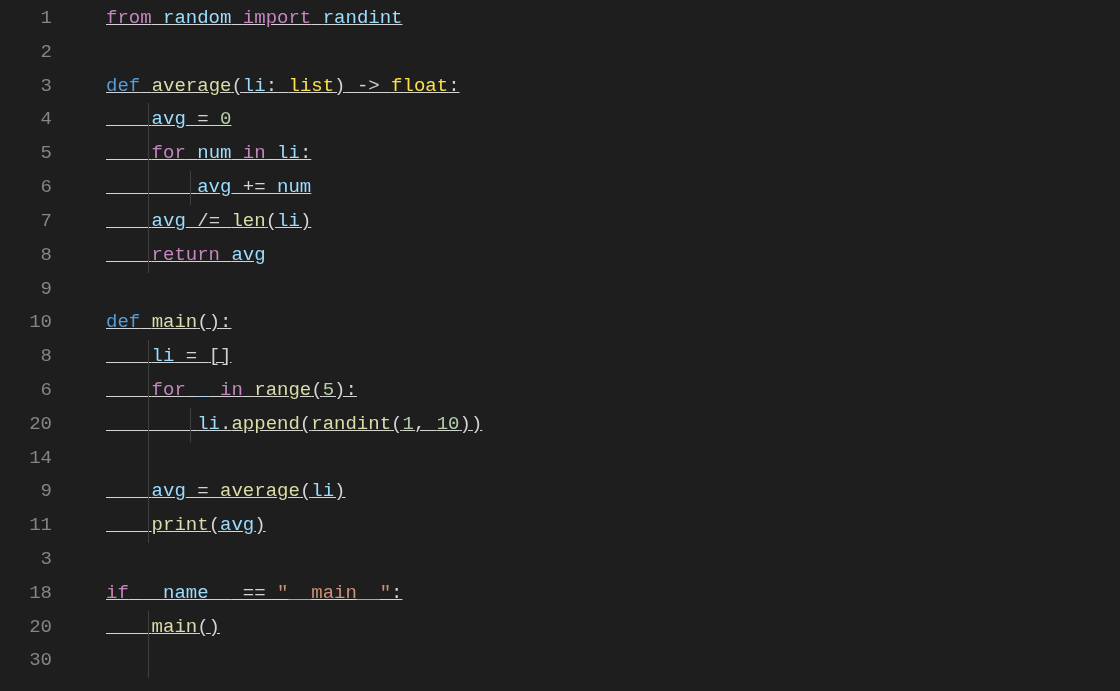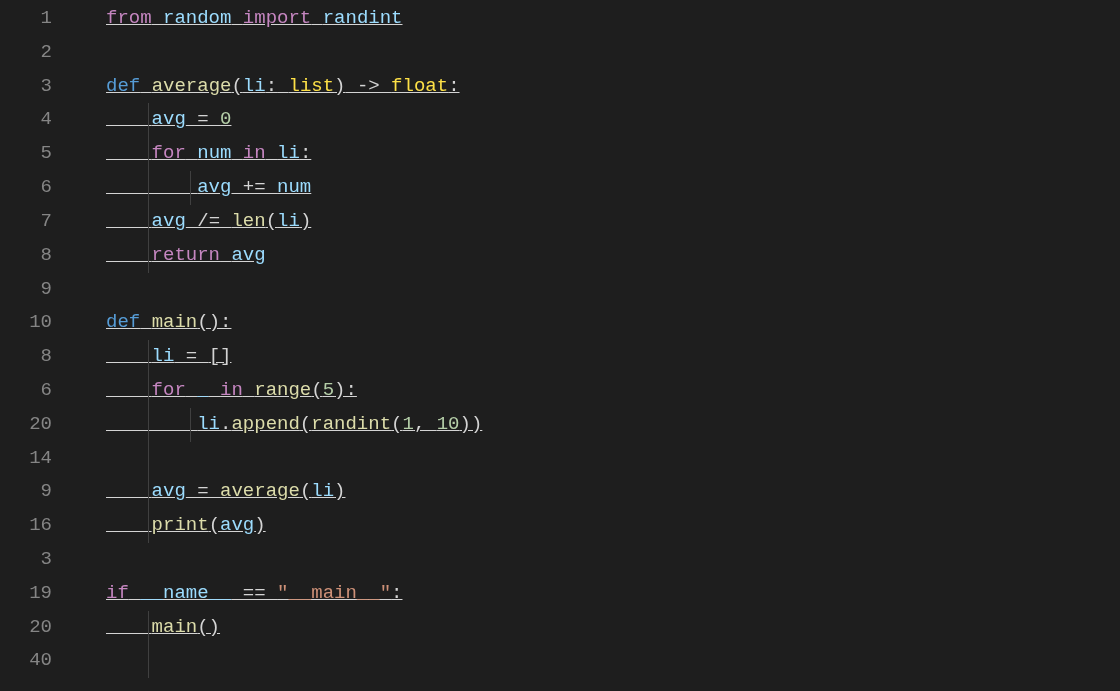--- a/index.html
+++ b/index.html
@@ -70,20 +70,20 @@
       <span class="ln">6</span>
       <span class="ln">7</span>
       <span class="ln">8</span>
       <span class="ln">9</span>
       <span class="ln">10</span>
       <span class="ln">8</span>
       <span class="ln">6</span>
       <span class="ln">20</span>
       <span class="ln">14</span>
       <span class="ln">9</span>
-      <span class="ln">16</span>
+      <span class="ln">11</span>
       <span class="ln">3</span>
-      <span class="ln">19</span>
+      <span class="ln">18</span>
       <span class="ln">20</span>
-      <span class="ln">40</span>
+      <span class="ln">30</span>
     </div>
   <div class="code"><div class="line"><span style="padding-left: 26px;"><span class="kw-flow">from</span><span class="op"> </span><span class="var">random</span><span class="op"> </span><span class="kw-flow">import</span><span class="op"> </span><span class="var">randint</span></span></div><div class="line"><span style="padding-left: 26px;"></span></div><div class="line"><span style="padding-left: 26px;"><span class="kw-def">def</span><span class="op"> </span><span class="fn-name">average</span><span class="punct">(</span><span class="var">li</span><span class="punct">:</span><span class="op"> </span><span class="type">list</span><span class="punct">)</span><span class="op"> -&gt; </span><span class="type">float</span><span class="punct">:</span></span></div><div class="line"><div class="indent-guide" style="left: 68px;"></div><span style="padding-left: 26px;"><span class="op">    </span><span class="var">avg</span><span class="op"> = </span><span class="num">0</span></span></div><div class="line"><div class="indent-guide" style="left: 68px;"></div><span style="padding-left: 26px;"><span class="op">    </span><span class="kw-flow">for</span><span class="op"> </span><span class="var">num</span><span class="op"> </span><span class="kw-flow">in</span><span class="op"> </span><span class="var">li</span><span class="punct">:</span></span></div><div class="line"><div class="indent-guide" style="left: 68px;"></div><div class="indent-guide" style="left: 110px;"></div><span style="padding-left: 26px;"><span class="op">        </span><span class="var">avg</span><span class="op"> += </span><span class="var">num</span></span></div><div class="line"><div class="indent-guide" style="left: 68px;"></div><span style="padding-left: 26px;"><span class="op">    </span><span class="var">avg</span><span class="op"> /= </span><span class="fn-name">len</span><span class="punct">(</span><span class="var">li</span><span class="punct">)</span></span></div><div class="line"><div class="indent-guide" style="left: 68px;"></div><span style="padding-left: 26px;"><span class="op">    </span><span class="kw-flow">return</span><span class="op"> </span><span class="var">avg</span></span></div><div class="line"><span style="padding-left: 26px;"></span></div><div class="line"><span style="padding-left: 26px;"><span class="kw-def">def</span><span class="op"> </span><span class="fn-name">main</span><span class="punct">():</span></span></div><div class="line"><div class="indent-guide" style="left: 68px;"></div><span style="padding-left: 26px;"><span class="op">    </span><span class="var">li</span><span class="op"> = </span><span class="punct">[]</span></span></div><div class="line"><div class="indent-guide" style="left: 68px;"></div><span style="padding-left: 26px;"><span class="op">    </span><span class="kw-flow">for</span><span class="op"> </span><span class="var">_</span><span class="op"> </span><span class="kw-flow">in</span><span class="op"> </span><span class="fn-name">range</span><span class="punct">(</span><span class="num">5</span><span class="punct">):</span></span></div><div class="line"><div class="indent-guide" style="left: 68px;"></div><div class="indent-guide" style="left: 110px;"></div><span style="padding-left: 26px;"><span class="op">        </span><span class="var">li</span><span class="punct">.</span><span class="fn-name">append</span><span class="punct">(</span><span class="fn-name">randint</span><span class="punct">(</span><span class="num">1</span><span class="punct">, </span><span class="num">10</span><span class="punct">))</span></span></div><div class="line"><div class="indent-guide" style="left: 68px;"></div><span style="padding-left: 26px;"></span></div><div class="line"><div class="indent-guide" style="left: 68px;"></div><span style="padding-left: 26px;"><span class="op">    </span><span class="var">avg</span><span class="op"> = </span><span class="fn-name">average</span><span class="punct">(</span><span class="var">li</span><span class="punct">)</span></span></div><div class="line"><div class="indent-guide" style="left: 68px;"></div><span style="padding-left: 26px;"><span class="op">    </span><span class="fn-name">print</span><span class="punct">(</span><span class="var">avg</span><span class="punct">)</span></span></div><div class="line"><span style="padding-left: 26px;"></span></div><div class="line"><span style="padding-left: 26px;"><span class="kw-flow">if</span><span class="op"> </span><span class="var">__name__</span><span class="op"> == </span><span class="str">"__main__"</span><span class="punct">:</span></span></div><div class="line"><div class="indent-guide" style="left: 68px;"></div><span style="padding-left: 26px;"><span class="op">    </span><span class="fn-name">main</span><span class="punct">()</span></span></div><div class="line"><div class="indent-guide" style="left: 68px;"></div><span style="padding-left: 26px;"></span></div></div>
 </div>
 
 </body></html>

